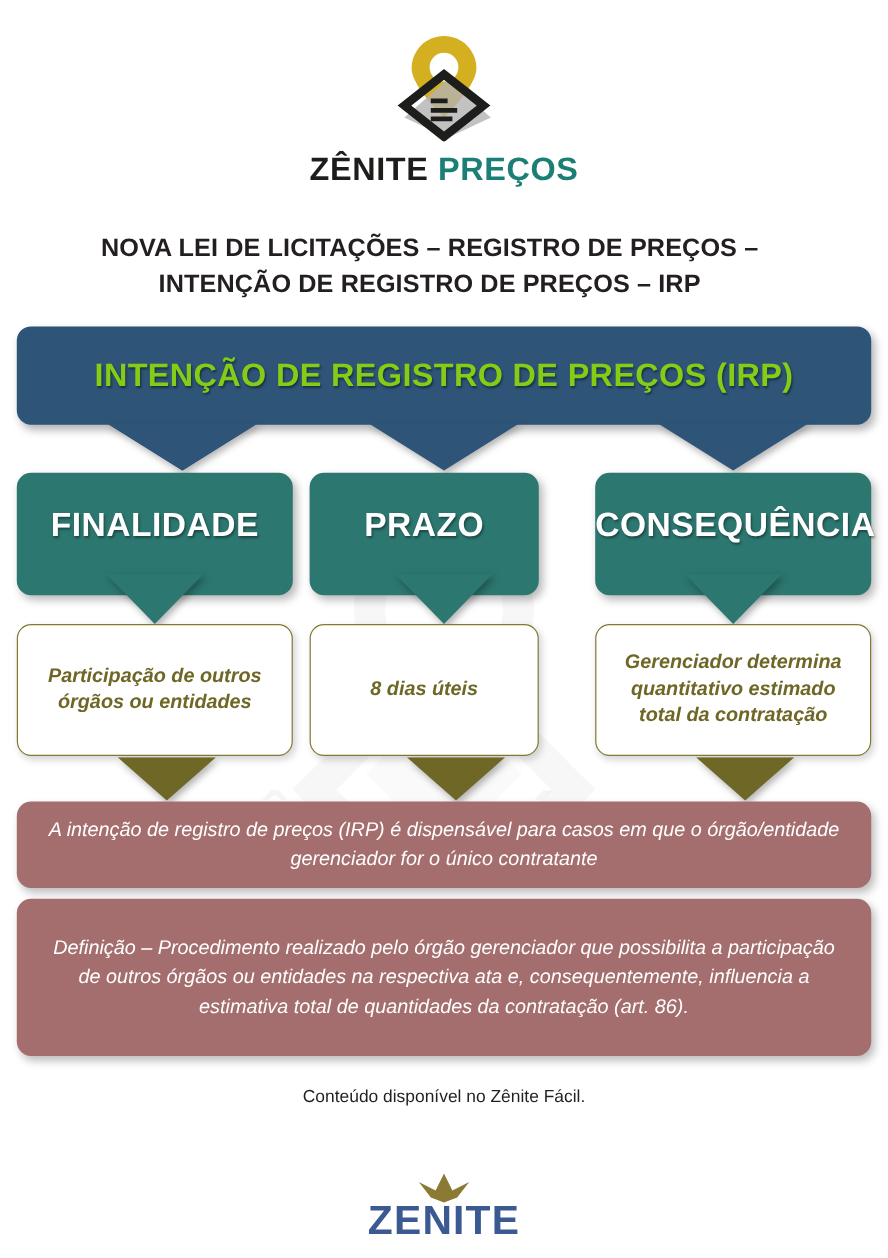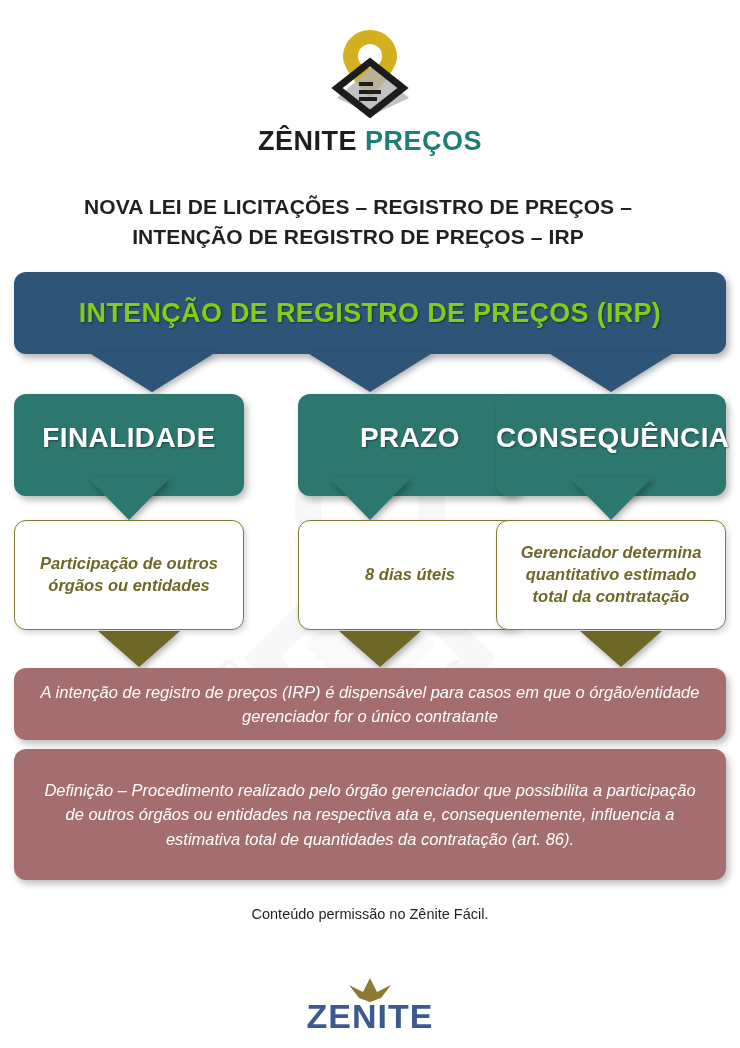--- a/index.html
+++ b/index.html
@@ -129,21 +129,21 @@
     color: #6e6726;
     font-size: 16.5px;
     font-weight: bold;
     font-style: italic;
     line-height: 1.32;
     padding: 0 10px;
   }
 
   
   .col1 { left: 14px;  width: 230px; }
-  .col2 { left: 258px; width: 224px; margin-left: 40px; }
+  .col2 { left: 258px; width: 191px; }
   .col3 { left: 496px; width: 230px; }
 
   .box-mauve {
     left: 14px;
     width: 712px;
     background: #a56e6e;
     box-shadow: 3px 4px 7px rgba(0,0,0,.26);
     padding: 24px 26px;
     box-sizing: border-box;
   }
@@ -276,21 +276,21 @@
 </svg>
 
 <div class="box box-mauve mauve-1">
   <span class="txt">A intenção de registro de preços (IRP) é dispensável para casos em que o órgão/entidade gerenciador for o único contratante</span>
 </div>
 <div class="box box-mauve mauve-2">
   <span class="txt">Definição – Procedimento realizado pelo órgão gerenciador que possibilita a participação de outros órgãos ou entidades na respectiva ata e, consequentemente, influencia a estimativa total de quantidades da contratação (art. 86).</span>
 </div>
 
 <div class="footer">
-  <div class="line1">Conteúdo permissão no Zênite Fácil.</div>
+  <div class="line1">Conteúdo disponível no Zênite Fácil.</div>
 </div>
 
 <div class="zenite-logo">
   <svg width="150" height="58" viewBox="0 0 150 58">
     <path d="M75 2 L82 16 L96 9 L86 22 L75 26 L64 22 L54 9 L68 16 Z" fill="#8a7a33"></path>
     <text x="75" y="52" text-anchor="middle" font-family="Liberation Sans, sans-serif" font-size="34" font-weight="bold" letter-spacing="1" fill="#3b5a92">ZENITE</text>
   </svg>
 </div>
 
 </body></html>

